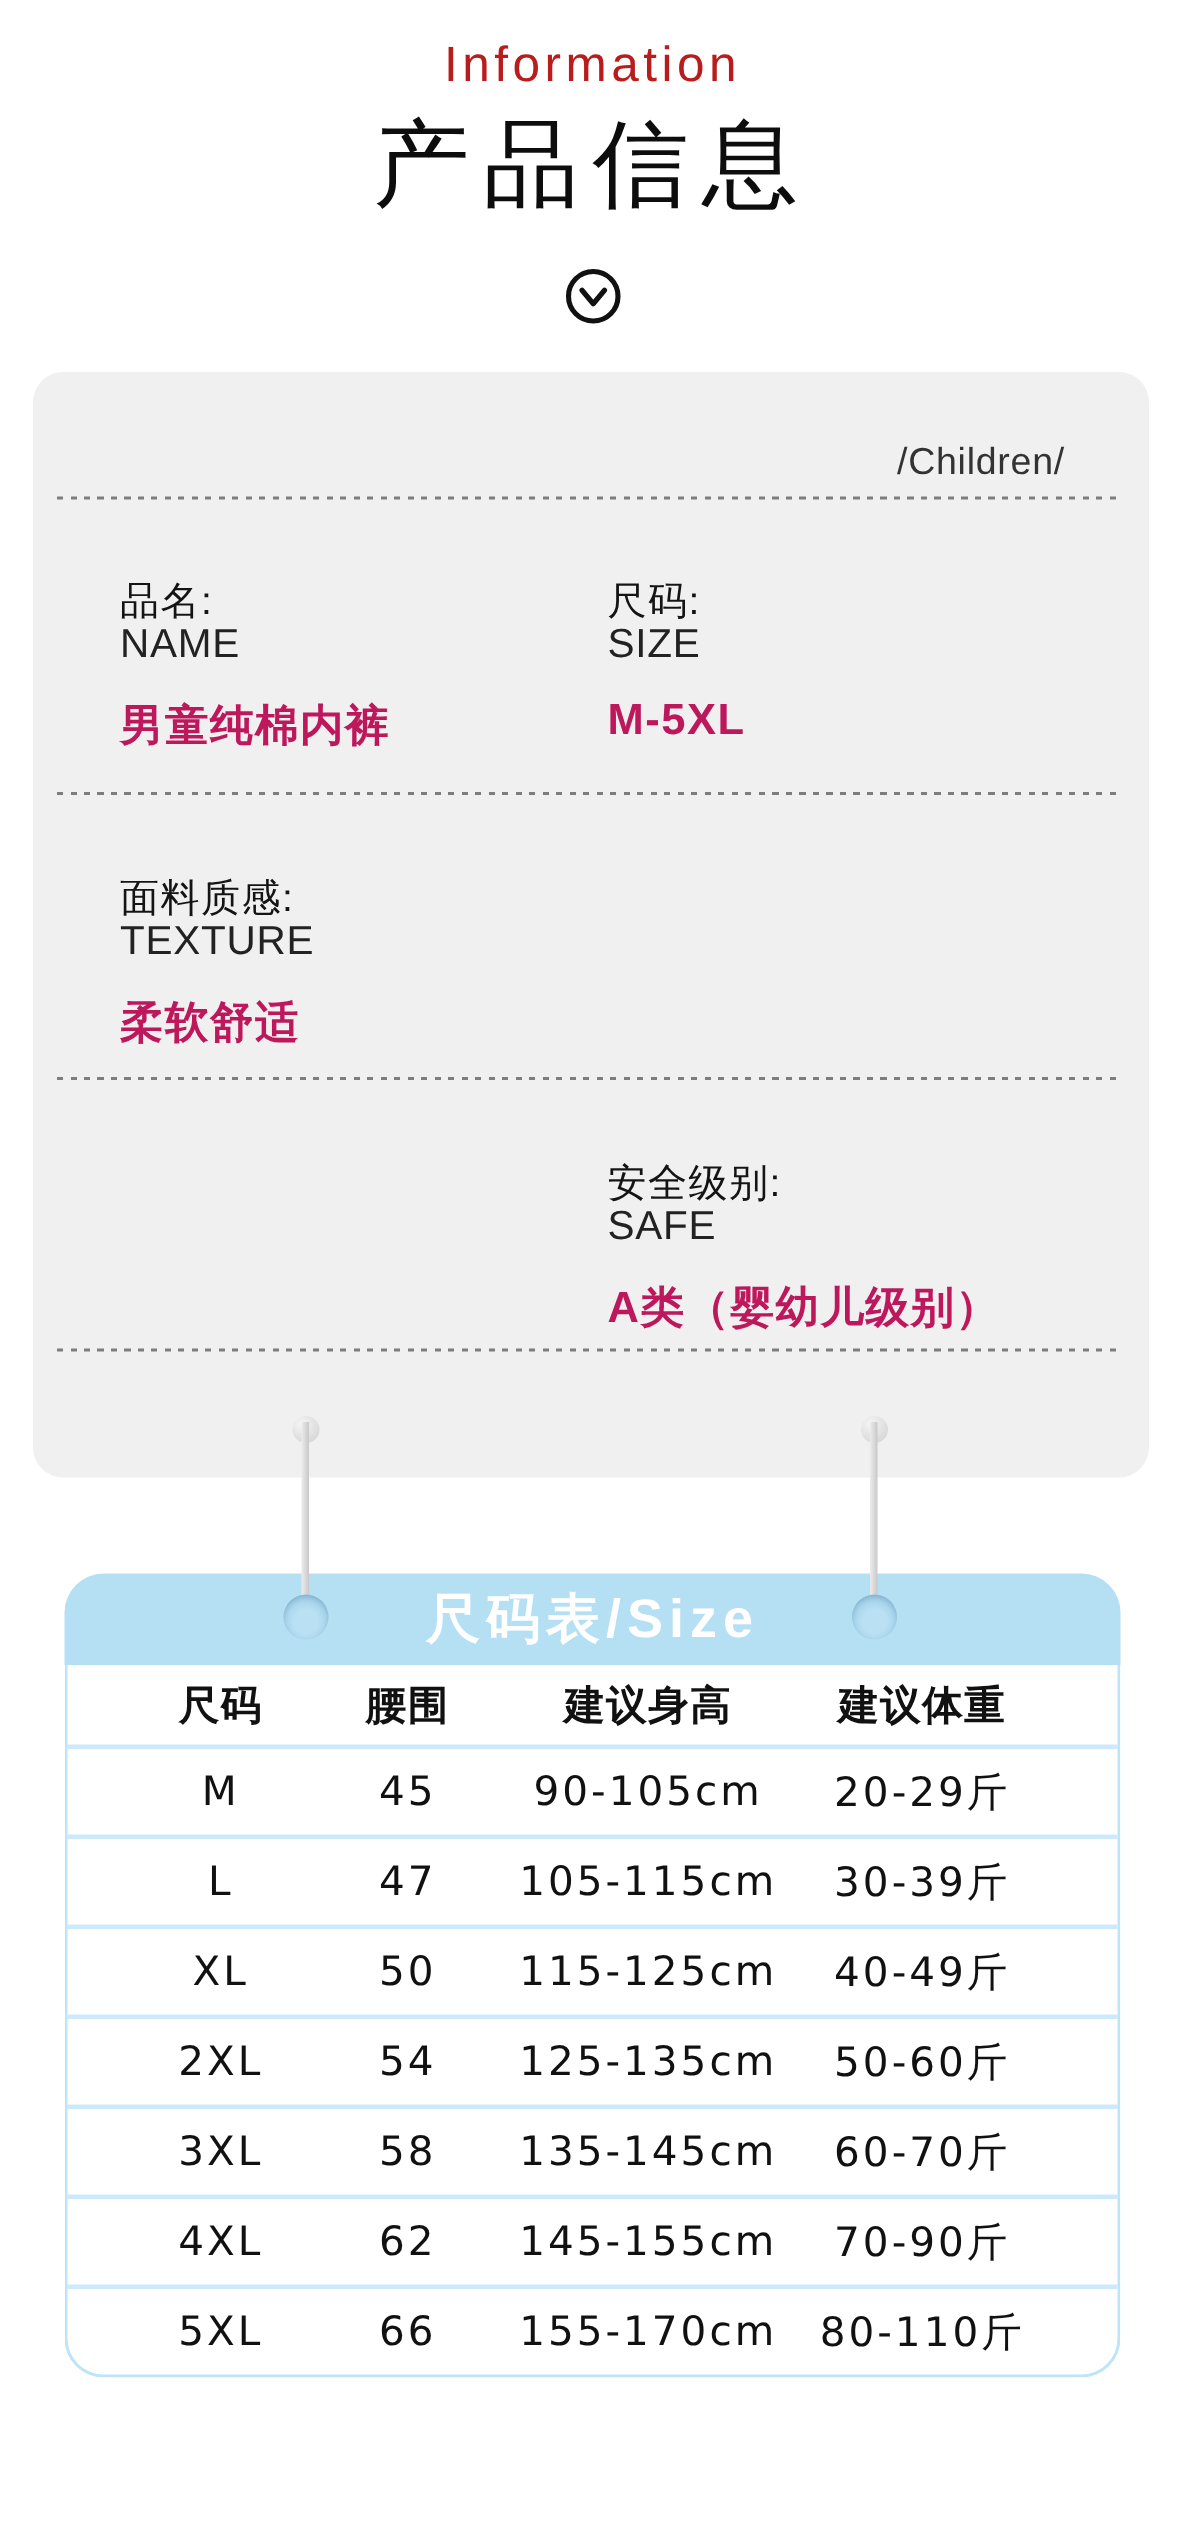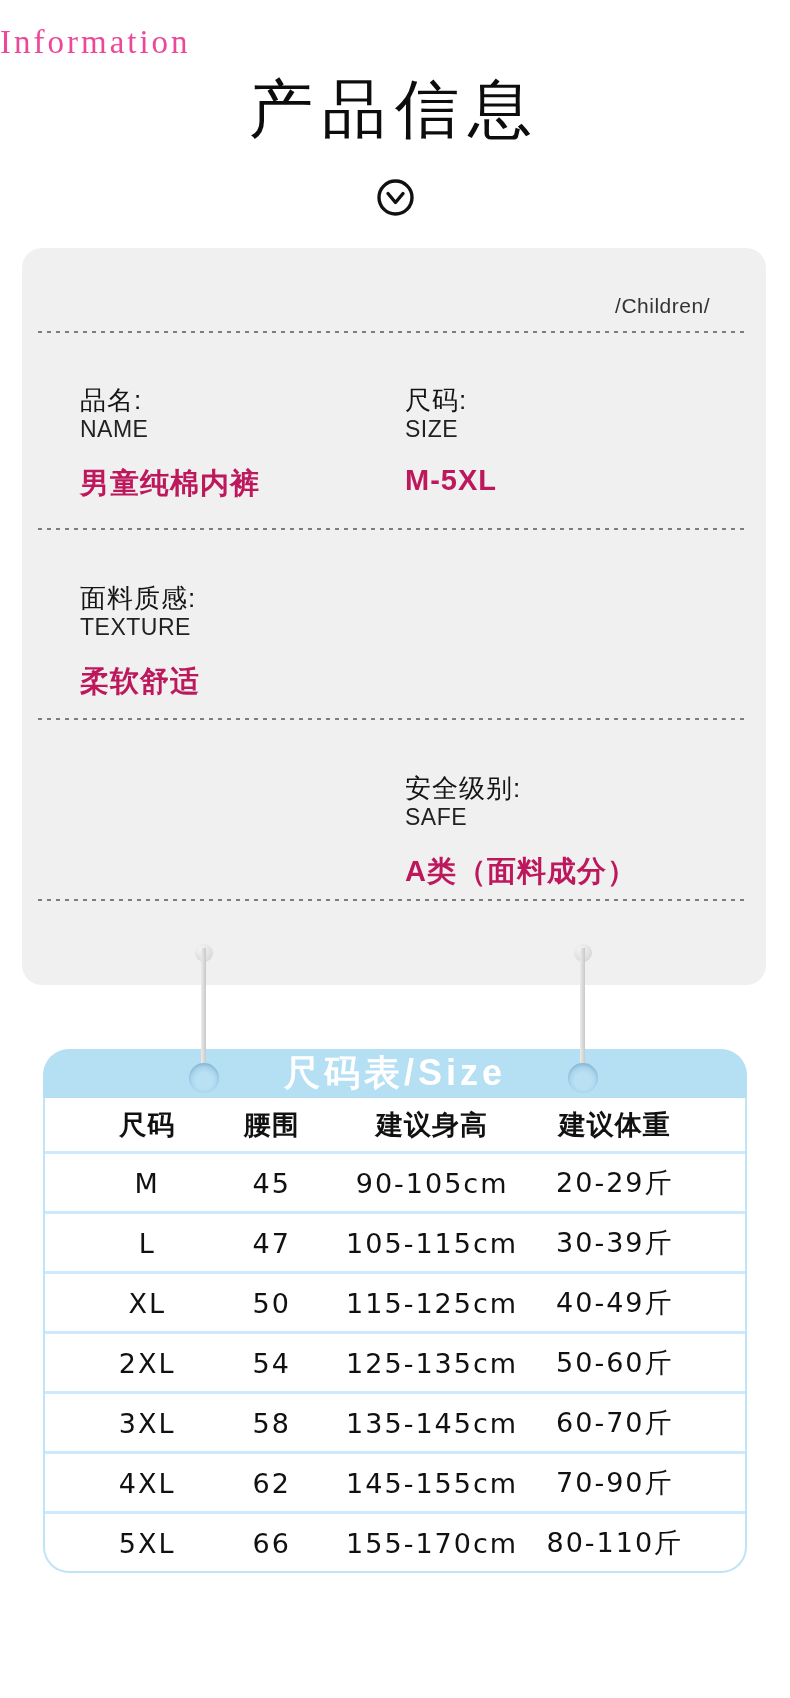--- a/index.html
+++ b/index.html
@@ -10,50 +10,51 @@
     margin:0 auto;
     background:#ffffff;
     overflow:hidden;
     font-family:"Liberation Sans","DejaVu Sans",sans-serif;
     color:#1a1a1a;
   }
 
   
   .en-subtitle {
     position:absolute; top:24px; left:0; width:100%;
-    font-size:33px; letter-spacing:3px; color:#ec4899;font-family:Liberation Serif, serif;
+    text-align:center;
+    font-size:33px; letter-spacing:3px; color:#b91c1c;
   }
   .cn-title {
     position:absolute; top:66px; left:0; width:100%;
     text-align:center;
     font-size:64px; font-weight:400; letter-spacing:9px; color:#0d0d0d;
   }
   .chevron-wrap {
     position:absolute; top:178px; left:0; width:100%;
     display:flex; justify-content:center;
   }
 
   
   .info-card {
     position:absolute; left:22px; top:248px;
     width:744px; height:737px;
     background:#f0f0f0; border-radius:20px;
     z-index:1;
   }
   .corner-label {
     position:absolute; top:46px; right:56px;
-    font-size:21px; color:#333; letter-spacing:0.5px;
+    font-size:25px; color:#333; letter-spacing:0.5px;
   }
   .dash-divider {
     position:absolute; left:16px; right:20px; height:2px;
     background:repeating-linear-gradient(90deg,#7d7d7d 0 4px,transparent 4px 9px);
   }
   .field { position:absolute; }
   .f-label   { font-size:26px; color:#141414; line-height:30px; letter-spacing:1px; }
-  .f-sublabel{ font-size:23px; color:#222; line-height:28px; letter-spacing:0.5px; }
+  .f-sublabel{ font-size:27px; color:#222; line-height:28px; letter-spacing:0.5px; }
   .f-value   { font-size:29px; font-weight:700; color:#be185d; margin-top:21px; letter-spacing:1px; }
 
   
   .string {
     position:absolute; width:5px; height:130px; top:948px;
     background:linear-gradient(90deg,#ececec,#c8c8c8);
     z-index:3;
   }
   .string-ball {
     position:absolute; width:18px; height:18px; top:944px;
@@ -68,21 +69,21 @@
     box-shadow:inset 0 2px 3px rgba(70,110,140,0.25);
     z-index:4;
   }
 
   
   .size-table {
     position:absolute; left:43px; top:1049px; width:704px;
     z-index:2;
   }
   .table-title-band {
-    height:49px;
+    height:61px;
     background:#b5dff3;
     border-radius:26px 26px 0 0;
     display:flex; align-items:center; justify-content:center;
   }
   .table-title {
     color:#ffffff; font-size:36px; font-weight:700; letter-spacing:4px;
   }
   .table-body {
     background:#ffffff;
     border:2px solid #bfe4f7; border-top:none;
@@ -135,21 +136,21 @@
       <div class="f-value">M-5XL</div>
     </div>
     <div class="field" style="top:335px;left:58px">
       <div class="f-label">面料质感:</div>
       <div class="f-sublabel">TEXTURE</div>
       <div class="f-value">柔软舒适</div>
     </div>
     <div class="field" style="top:525px;left:383px">
       <div class="f-label">安全级别:</div>
       <div class="f-sublabel">SAFE</div>
-      <div class="f-value">A类（面料成分）</div>
+      <div class="f-value">A类（婴幼儿级别）</div>
     </div>
   </div>
 
   <div class="string-ball" style="left:195px"></div>
   <div class="string-ball" style="left:574px"></div>
   <div class="string" style="left:201px"></div>
   <div class="string" style="left:580px"></div>
   <div class="grommet" style="left:189px"></div>
   <div class="grommet" style="left:568px"></div>
 

